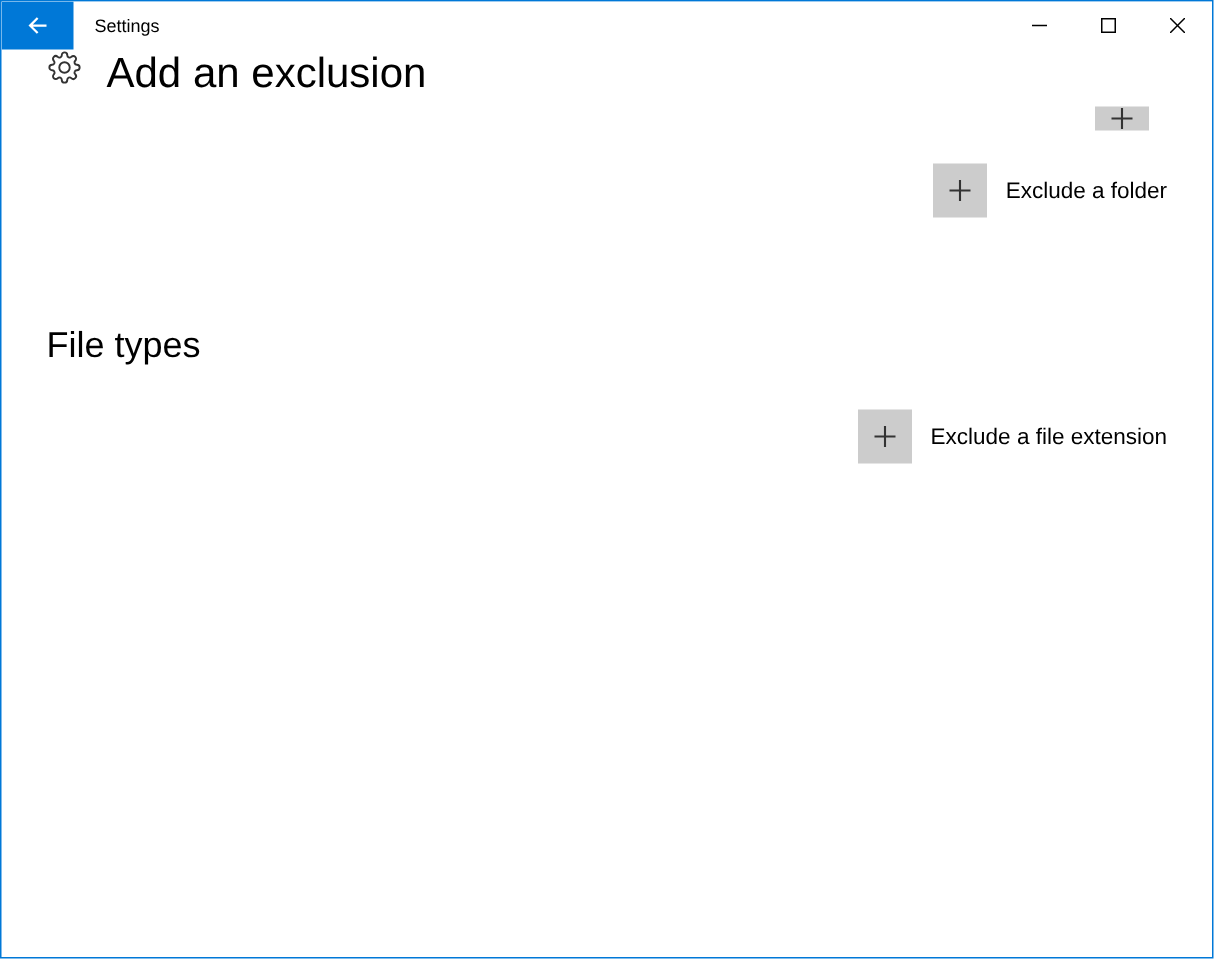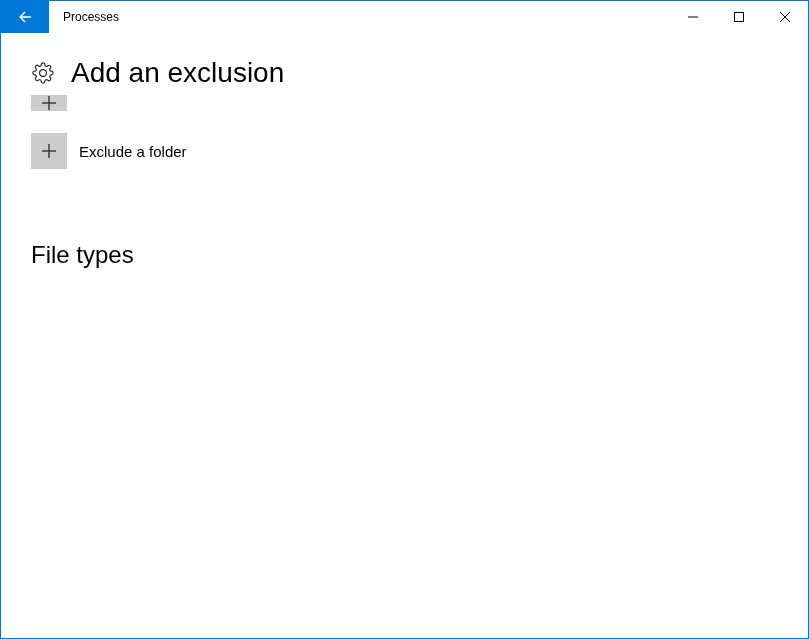--- a/index.html
+++ b/index.html
@@ -54,22 +54,20 @@
     }
     .win-ctrl svg {
       width: 10px;
       height: 10px;
     }
     .content {
       padding: 0 30px 0 30px;
     }
     .header-row {
       display: flex;
-      align-items: center;
-      margin-top: 24px;
       margin-bottom: 6px;
     }
     .gear-icon {
       width: 24px;
       height: 24px;
       margin-right: 16px;
       display: flex;
       align-items: center;
       justify-content: center;
     }
@@ -80,20 +78,21 @@
     .page-title {
       font-size: 28px;
       font-weight: 400;
       color: #000000;
     }
     .item-row {
       display: flex;
       align-items: center;
       margin-top: 0;
       margin-bottom: 0;
+      justify-content: flex-end;
     }
     .add-button {
       width: 36px;
       height: 36px;
       background: #cccccc;
       display: flex;
       align-items: center;
       justify-content: center;
       cursor: pointer;
       margin-right: 12px;
@@ -139,21 +138,21 @@
   </style>
 </head>
 <body>
 
 <div class="titlebar">
   <div class="back-button">
     <svg viewBox="0 0 24 24">
       <path d="M20 11H7.83l5.0-5.0L11.4 4.6 4 12l7.4 7.4 1.43-1.4-5.0-5.0H20z" fill="#ffffff"></path>
     </svg>
   </div>
-  <div class="app-title">Processes</div>
+  <div class="app-title">Settings</div>
   <div class="window-controls">
     <div class="win-ctrl">
       <svg viewBox="0 0 10 10">
         <line x1="0" y1="5" x2="10" y2="5" stroke="#000000" stroke-width="1"></line>
       </svg>
     </div>
     <div class="win-ctrl">
       <svg viewBox="0 0 10 10">
         <rect x="0.5" y="0.5" width="9" height="9" fill="none" stroke="#000000" stroke-width="1"></rect>
       </svg>
@@ -193,16 +192,25 @@
       <svg viewBox="0 0 16 16">
         <line x1="8" y1="1" x2="8" y2="15" stroke="#333333" stroke-width="1.4"></line>
         <line x1="1" y1="8" x2="15" y2="8" stroke="#333333" stroke-width="1.4"></line>
       </svg>
     </div>
     <div class="item-label">Exclude a folder</div>
   </div>
 
   <div class="file-types-section">
     <div class="section-title">File types</div>
+    <div class="item-row">
+      <div class="add-button">
+        <svg viewBox="0 0 16 16">
+          <line x1="8" y1="1" x2="8" y2="15" stroke="#333333" stroke-width="1.4"></line>
+          <line x1="1" y1="8" x2="15" y2="8" stroke="#333333" stroke-width="1.4"></line>
+        </svg>
+      </div>
+      <div class="item-label">Exclude a file extension</div>
+    </div>
   </div>
 
 
 </div>
 
 </body></html>

